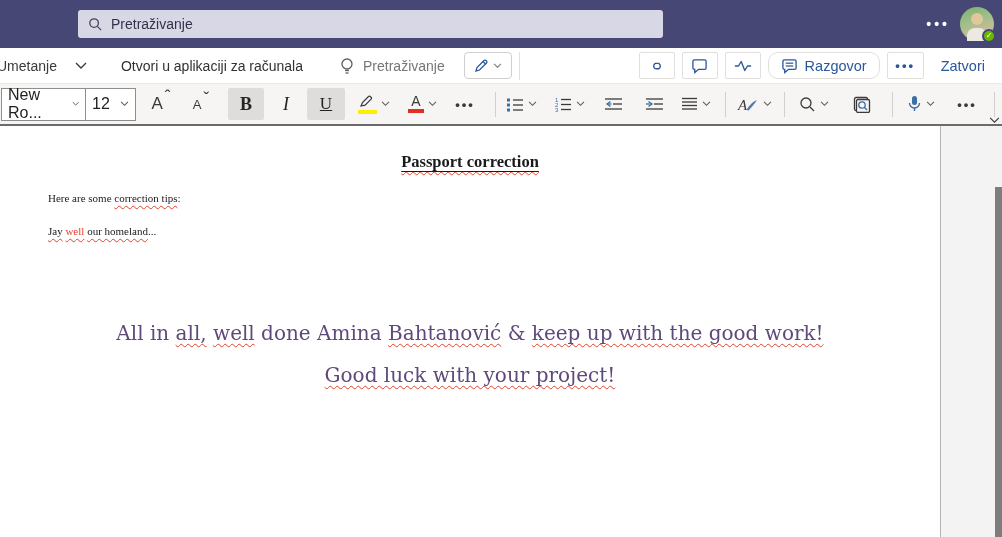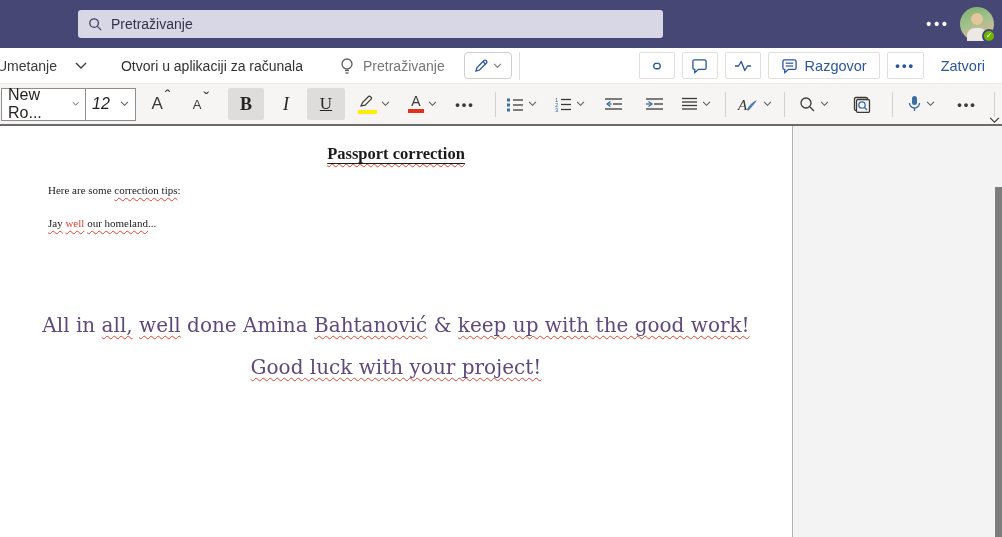--- a/index.html
+++ b/index.html
@@ -33,52 +33,52 @@
   .open-app { font-size:14px; color:#323130; margin-left:34px; }
   .bulb { margin-left:36px; }
   .tellme { font-size:14px; color:#767676; margin-left:8px; }
   .pen-btn { margin-left:19px; width:48px; height:27px; border:1px solid #d1cfcd; border-radius:4px;
     display:flex; align-items:center; justify-content:center; gap:4px; background:#fff; cursor:pointer; }
   .vdiv36 { width:1px; height:28px; background:#e1dfdd; margin-left:7px; }
   .cmd-right { margin-left:auto; display:flex; align-items:center; gap:7px; padding-right:7px; }
   .cbtn { height:27px; border:1px solid #e1dfdd; border-radius:2px; background:#fff;
     display:flex; align-items:center; justify-content:center; color:#2b579a; cursor:pointer; }
   .cbtn.icon { width:36px; }
-  .cbtn.labeled { padding:0 12px; gap:7px; font-size:14.5px; }
+  .cbtn.labeled { padding:0 12px; gap:7px; font-size:14.5px;border-radius:10px; }
   .cbtn.dots3 { width:37px; font-weight:bold; letter-spacing:2px; font-size:13px; }
   .close-btn { border:none; background:none; color:#2b579a; font-size:14.5px; padding:0 10px; cursor:pointer; }
 
   
   .ribbon { height:40px; background:#f6f5f3; display:flex; align-items:center; position:relative; }
   .fontgroup { display:flex; height:33px; border:1px solid #8f8e8c; background:#fff; align-items:stretch; }
   .fsel { display:flex; align-items:center; font-size:16px; color:#201f1e; padding:0 6px; gap:6px; cursor:pointer; }
   .fsel.name { width:83px; justify-content:space-between; }
-  .fsel.size { width:50px; justify-content:space-between; border-left:1px solid #8f8e8c;font-style:italic; }
+  .fsel.size { width:50px; justify-content:space-between; border-left:1px solid #8f8e8c; }
   .rbtn { height:32px; display:flex; align-items:center; justify-content:center;
     border-radius:2px; cursor:pointer; color:#3b3a39; }
   .rbtn.active { background:#dfdddb; }
   .serifB { font-family:"Liberation Serif", serif; font-weight:bold; font-size:18px; color:#252423; }
   .serifI { font-family:"Liberation Serif", serif; font-style:italic; font-size:18px; color:#252423; }
   .serifU { font-family:"Liberation Serif", serif; font-size:17px; text-decoration:underline; color:#252423; }
   .growA { font-size:17px; position:relative; padding-right:8px; }
   .shrinkA { font-size:13px; position:relative; padding-right:8px; }
   .stackicon { display:flex; flex-direction:column; align-items:center; gap:2px; }
   .ylw-bar { width:19px; height:4px; background:#ffee00; }
   .red-bar { width:16px; height:4px; background:#e03021; }
   .fcA { font-size:14px; line-height:12px; }
   .rdiv { width:1px; height:25px; background:#d2d0ce; }
   .rdots { letter-spacing:2px; font-weight:bold; font-size:13px; color:#3b3a39; }
   .collapse-chev { position:absolute; right:2px; bottom:0px; color:#3b3a39; }
 
   .toolbar-underline { height:2px; background:#6b6b6b; }
 
   
   .content { display:flex; height:411px; }
-  .doc { width:793px; background:#fff; border-right:1px solid #b3b3b3;
-    font-family:"Liberation Serif", serif; color:#1a1a1a; padding-top:18px; cursor:text; }
+  .doc { width:941px; background:#fff; border-right:1px solid #b3b3b3;
+    font-family:"Liberation Serif", serif; color:#1a1a1a; padding-top:26px; cursor:text; }
   .doc-title { text-align:center; font-size:16.5px; font-weight:bold; line-height:20px; }
   .doc-title .inner { text-decoration:underline; }
   .doc-title.wavyline { text-decoration:underline wavy #e0442e; text-decoration-skip-ink:none;
     text-underline-offset:4px; text-decoration-thickness:1px; }
   .para { font-size:11px; line-height:20px; margin-left:48px; white-space:pre-wrap; }
   .p1 { margin-top:16px; } .p2,.p3,.p4 { margin-top:13px; }
   .closing { text-align:center; font-family:"DejaVu Serif", serif; 
     font-size:20px; line-height:28px; white-space:pre-wrap; }
   .c1 { margin-top:78px; } .c2 { margin-top:14px; }
   .seg.red { color:#e8392b; }

